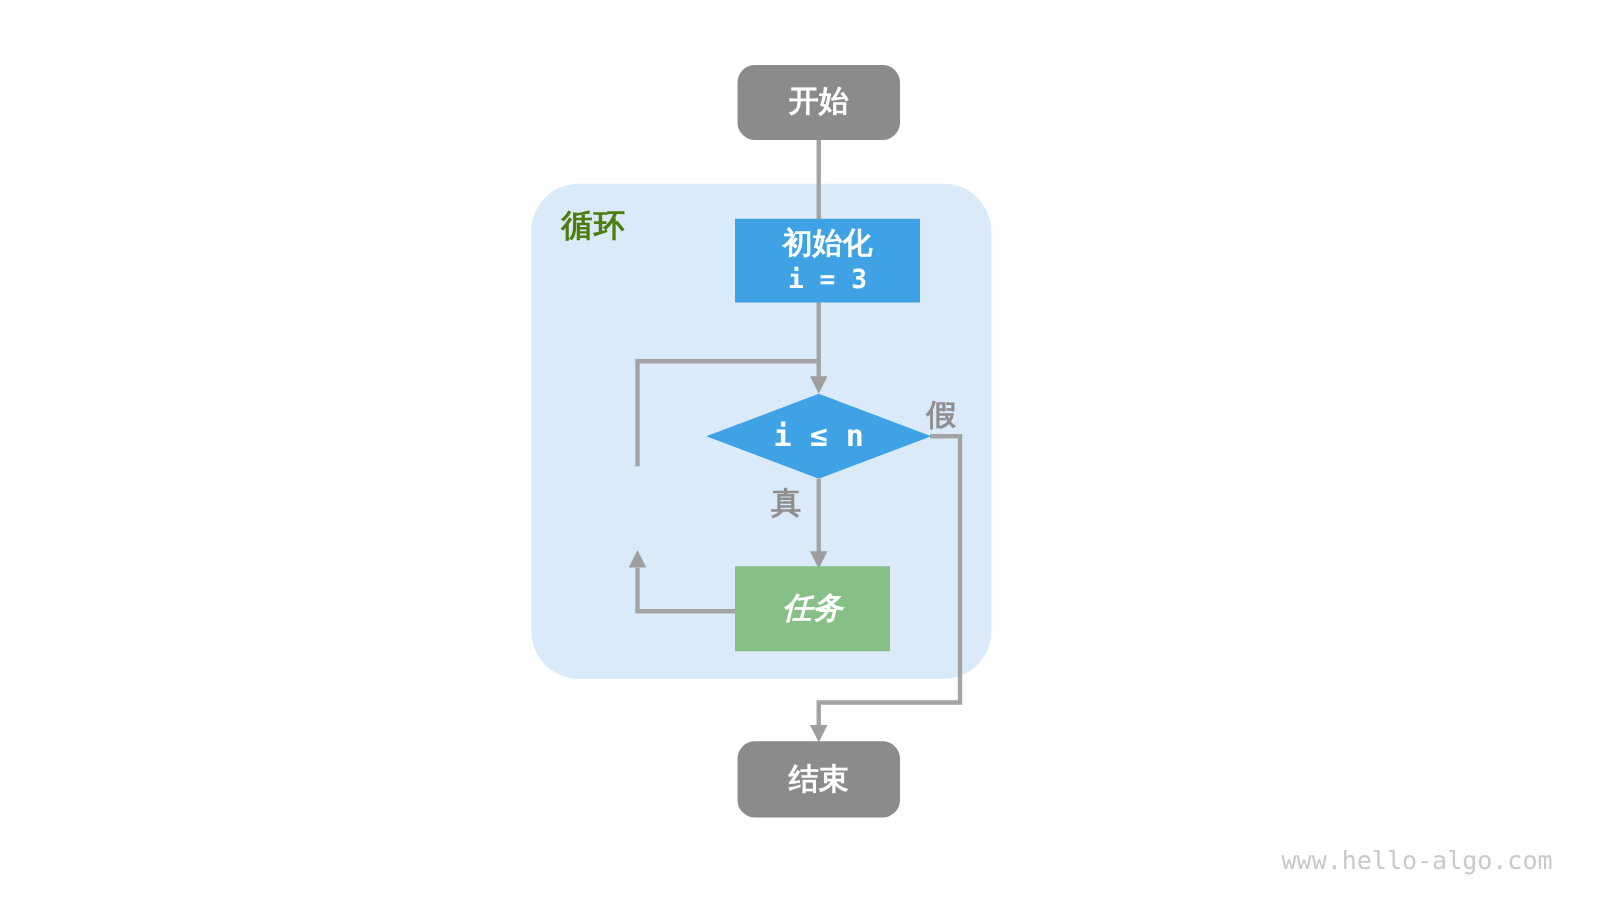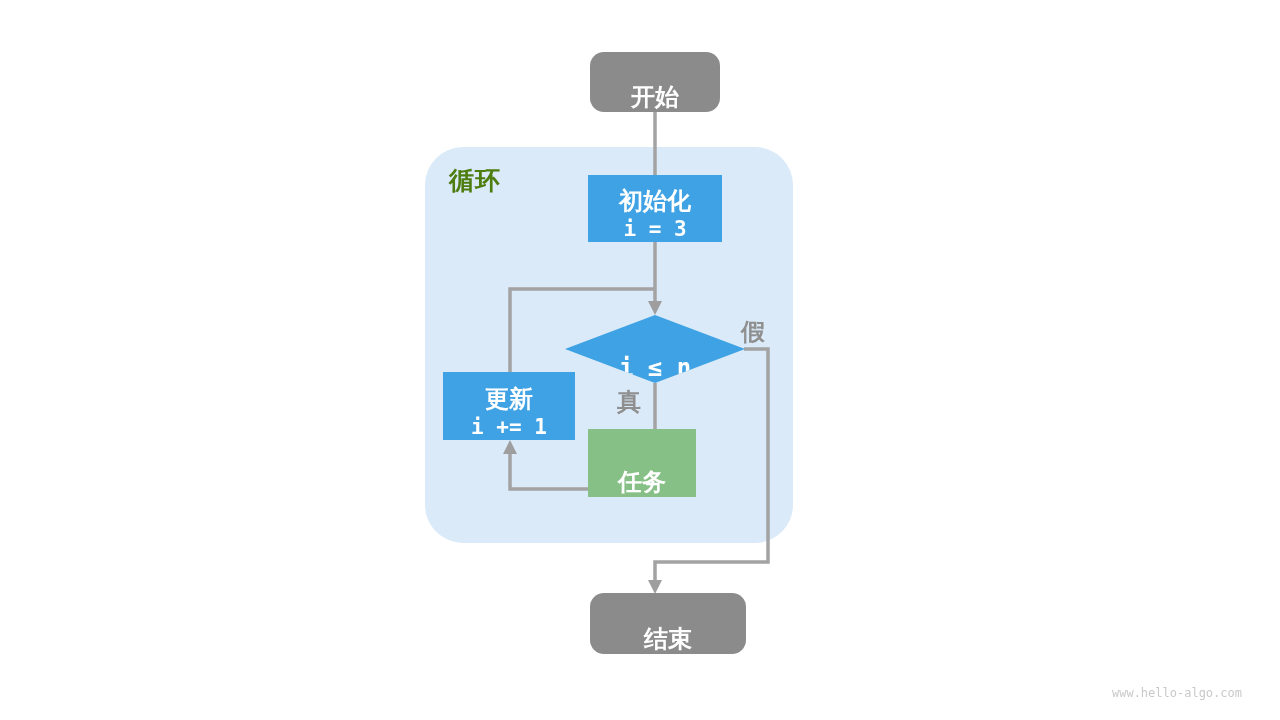--- a/index.html
+++ b/index.html
@@ -47,21 +47,21 @@
   svg.lines .arrowhead {
     fill: #9e9e9e;
     stroke: none;
   }
   
   .node {
     position: absolute;
     display: flex;
     flex-direction: column;
     align-items: center;
-    justify-content: flex-end;
+    justify-content: center;
     color: #ffffff;
     font-weight: bold;
     z-index: 3;
     box-sizing: border-box;
   }
   .node .cn {
     font-size: 24px;
     line-height: 1.25;
   }
   .node .code {
@@ -71,46 +71,46 @@
     line-height: 1.25;
   }
   .terminal {
     background: #8b8b8b;
     border-radius: 14px;
   }
   .process {
     background: #3ea2e4;
   }
   .node-start { left: 590px; top: 52px;  width: 130px; height: 60px; }
-  .node-init  { left: 588px; top: 175px; width: 134px; height: 67px; }
+  .node-init  { left: 588px; top: 175px; width: 148px; height: 67px; }
   .node-cond  {
     left: 565px; top: 315px; width: 180px; height: 68px;
     background: #3ea2e4;
     clip-path: polygon(50% 0%, 100% 50%, 50% 100%, 0% 50%);
   }
   .node-cond .code { font-size: 24px; }
   .node-update{ left: 443px; top: 372px; width: 132px; height: 68px; }
-  .node-task  { left: 588px; top: 429px; width: 108px; height: 68px; background: #87c087; }
-  .node-end   { left: 590px; top: 593px; width: 156px; height: 61px; }
+  .node-task  { left: 588px; top: 453px; width: 124px; height: 68px; background: #87c087; font-style: italic; }
+  .node-end   { left: 590px; top: 593px; width: 130px; height: 61px; }
   
   .edge-label {
     position: absolute;
     font-size: 24px;
     font-weight: bold;
     color: #8f8f8f;
     z-index: 3;
   }
   .edge-label-true  { left: 617px; top: 386px; }
   .edge-label-false { left: 741px; top: 316px; }
   
   .watermark {
     position: absolute;
     right: 38px; bottom: 20px;
     font-family: "DejaVu Sans Mono", monospace;
-    font-size: 12px;
+    font-size: 20px;
     color: #c9c9c9;
     z-index: 3;
   }
 </style>
 </head>
 <body>
 
 <div class="canvas">
 
   <div class="loop-container"></div>
@@ -141,24 +141,20 @@
 
   <div class="node process node-init">
     <span class="cn">初始化</span>
     <span class="code">i = 3</span>
   </div>
 
   <div class="node node-cond">
     <span class="code">i ≤ n</span>
   </div>
 
-  <div class="node process node-update">
-    <span class="cn">更新</span>
-    <span class="code">i += 1</span>
-  </div>
 
   <div class="node node-task">
     <span class="cn">任务</span>
   </div>
 
   <div class="node terminal node-end">
     <span class="cn">结束</span>
   </div>
 
   <div class="edge-label edge-label-true">真</div>

